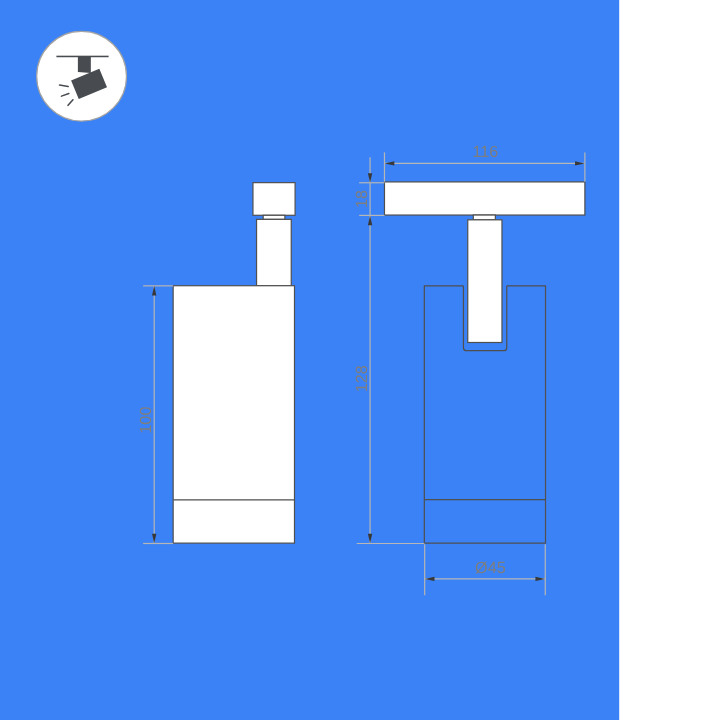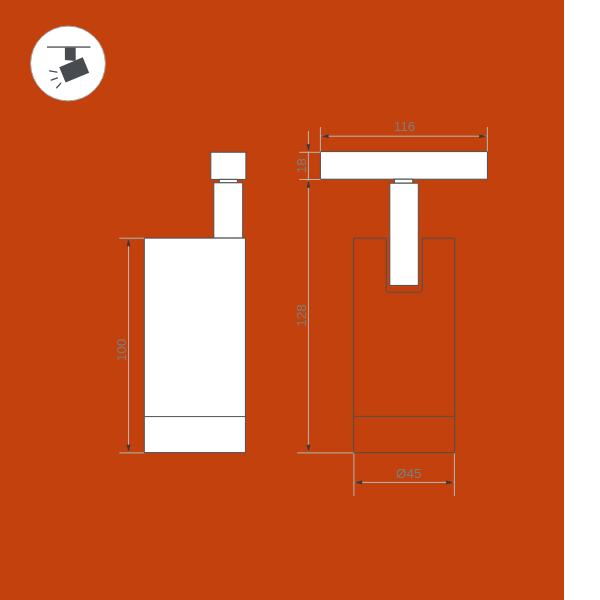--- a/index.html
+++ b/index.html
@@ -1,16 +1,16 @@
 <!DOCTYPE html>
 <html><head>
 <meta charset="utf-8">
 <style>
   html,body{margin:0;padding:0;background:#ffffff;}
-  .page{width:564px;height:600px;position:relative;background:#c2410c;overflow:hidden;text-align:right;}
+  .page{width:516px;height:600px;position:relative;background:#3b82f6;overflow:hidden;text-align:right;}
   svg{display:block;}
   text{font-family:"Liberation Sans",sans-serif;}
 </style>
 </head>
 <body>
 <div class="page">
 <svg width="600" height="600" viewBox="0 0 600 600">
 
   <circle cx="68" cy="63.5" r="37.4" fill="#ffffff" stroke="#a3a3a3" stroke-width="1"></circle>
 

